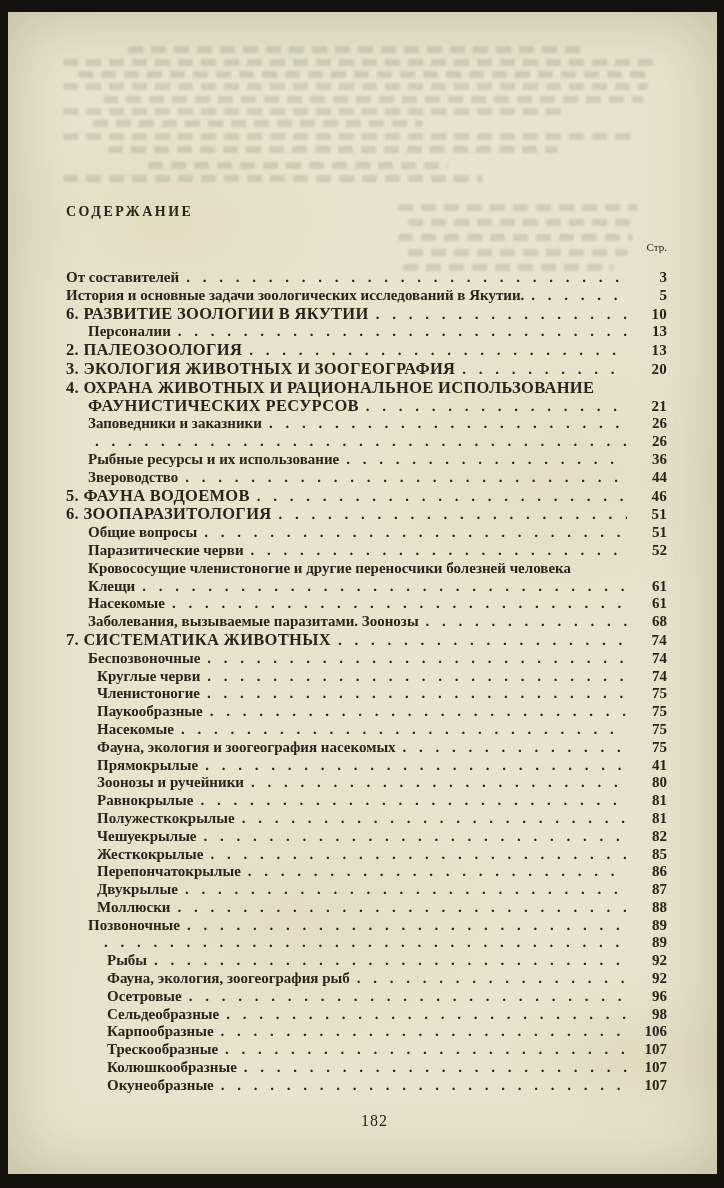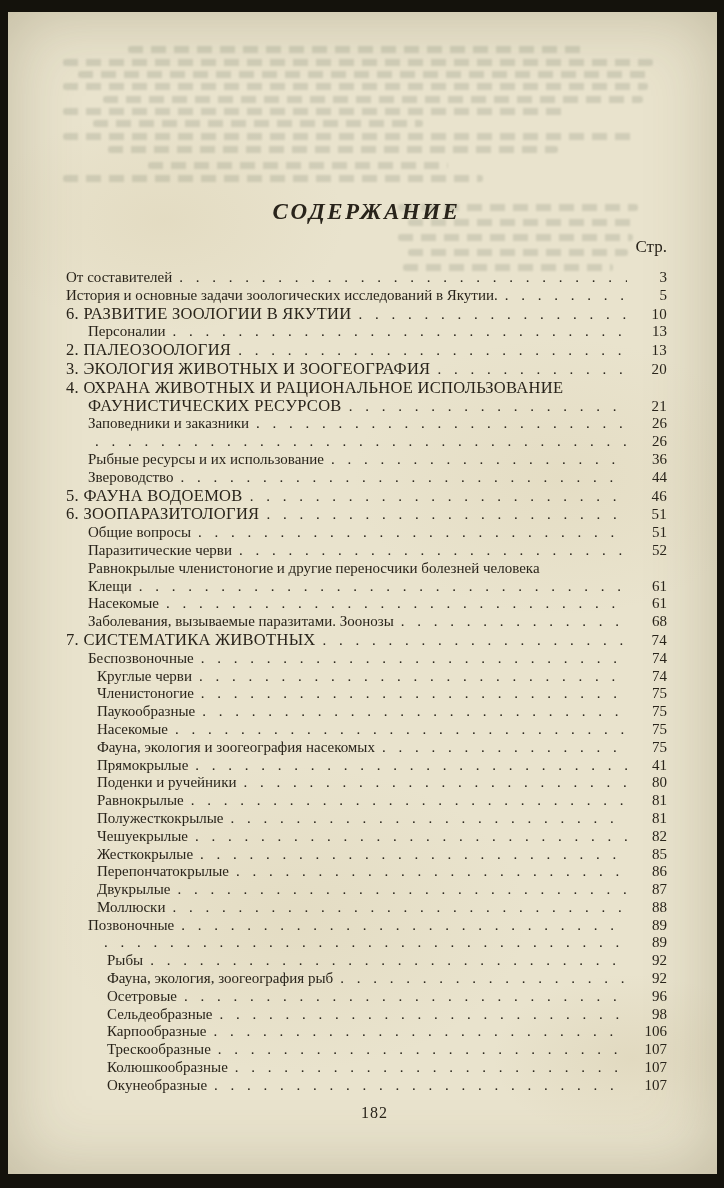--- a/index.html
+++ b/index.html
@@ -42,35 +42,35 @@
       rgba(112,120,100,0) 15px, rgba(112,120,100,0) 23px);
   }
   .content {
     position: absolute;
     top: 0;
     left: 58px;
     right: 50px;
   }
   .title {
     margin: 188px 0 0 0;
-    text-align: center;
-    font-size: 23px;
+    text-align: left;
+    font-size: 14px;
     font-weight: bold;
     letter-spacing: 2.5px;
     line-height: 24px;
-    font-style: italic;
   }
   .str {
     margin-top: 14px;
     text-align: right;
-    font-size: 17px;
+    font-size: 11px;
     line-height: 18px;
   }
   .toc {
     margin-top: 13px;
+    font-weight: bold;
   }
   .row {
     display: flex;
     align-items: baseline;
     line-height: 17.8px;
     font-size: 15px;
   }
   .row.caps {
     font-size: 16.5px;
     letter-spacing: 0.3px;
@@ -91,21 +91,21 @@
   .pagenum {
     min-width: 32px;
     text-align: right;
     white-space: nowrap;
     font-size: 15px;
   }
   .footer {
     position: absolute;
     left: 0;
     right: 0;
-    bottom: 52px;
+    bottom: 44px;
     text-align: center;
     font-size: 16px;
     letter-spacing: 1px;
     margin-left: 24px;
   }
 </style>
 </head>
 <body>
 
 <div class="scan">
@@ -207,21 +207,21 @@
             <span class="label">Общие вопросы</span>
             <span class="leader">. . . . . . . . . . . . . . . . . . . . . . . . . . . . . . . . . . . . . . . . . . . . . . . . . . . . . . . . . . . . . . . . . . . . . . . . . . . . . . . . . . . . . . . . . . </span>
             <span class="pagenum">51</span>
           </div>
           <div class="row i1">
             <span class="label">Паразитические черви</span>
             <span class="leader">. . . . . . . . . . . . . . . . . . . . . . . . . . . . . . . . . . . . . . . . . . . . . . . . . . . . . . . . . . . . . . . . . . . . . . . . . . . . . . . . . . . . . . . . . . </span>
             <span class="pagenum">52</span>
           </div>
           <div class="row i1">
-            <span class="label">Равнокрылые членистоногие и другие переносчики болезней человека</span>
+            <span class="label">Кровососущие членистоногие и другие переносчики болезней человека</span>
             <span class="spacer"></span>
             <span class="pagenum"></span>
           </div>
           <div class="row i1">
             <span class="label">Клещи</span>
             <span class="leader">. . . . . . . . . . . . . . . . . . . . . . . . . . . . . . . . . . . . . . . . . . . . . . . . . . . . . . . . . . . . . . . . . . . . . . . . . . . . . . . . . . . . . . . . . . </span>
             <span class="pagenum">61</span>
           </div>
           <div class="row i1">
             <span class="label">Насекомые</span>
@@ -267,21 +267,21 @@
             <span class="label">Фауна, экология и зоогеография насекомых</span>
             <span class="leader">. . . . . . . . . . . . . . . . . . . . . . . . . . . . . . . . . . . . . . . . . . . . . . . . . . . . . . . . . . . . . . . . . . . . . . . . . . . . . . . . . . . . . . . . . . </span>
             <span class="pagenum">75</span>
           </div>
           <div class="row i2">
             <span class="label">Прямокрылые</span>
             <span class="leader">. . . . . . . . . . . . . . . . . . . . . . . . . . . . . . . . . . . . . . . . . . . . . . . . . . . . . . . . . . . . . . . . . . . . . . . . . . . . . . . . . . . . . . . . . . </span>
             <span class="pagenum">41</span>
           </div>
           <div class="row i2">
-            <span class="label">Поденки и ручейники</span>
+            <span class="label">Зоонозы и ручейники</span>
             <span class="leader">. . . . . . . . . . . . . . . . . . . . . . . . . . . . . . . . . . . . . . . . . . . . . . . . . . . . . . . . . . . . . . . . . . . . . . . . . . . . . . . . . . . . . . . . . . </span>
             <span class="pagenum">80</span>
           </div>
           <div class="row i2">
             <span class="label">Равнокрылые</span>
             <span class="leader">. . . . . . . . . . . . . . . . . . . . . . . . . . . . . . . . . . . . . . . . . . . . . . . . . . . . . . . . . . . . . . . . . . . . . . . . . . . . . . . . . . . . . . . . . . </span>
             <span class="pagenum">81</span>
           </div>
           <div class="row i2">
             <span class="label">Полужесткокрылые</span>

